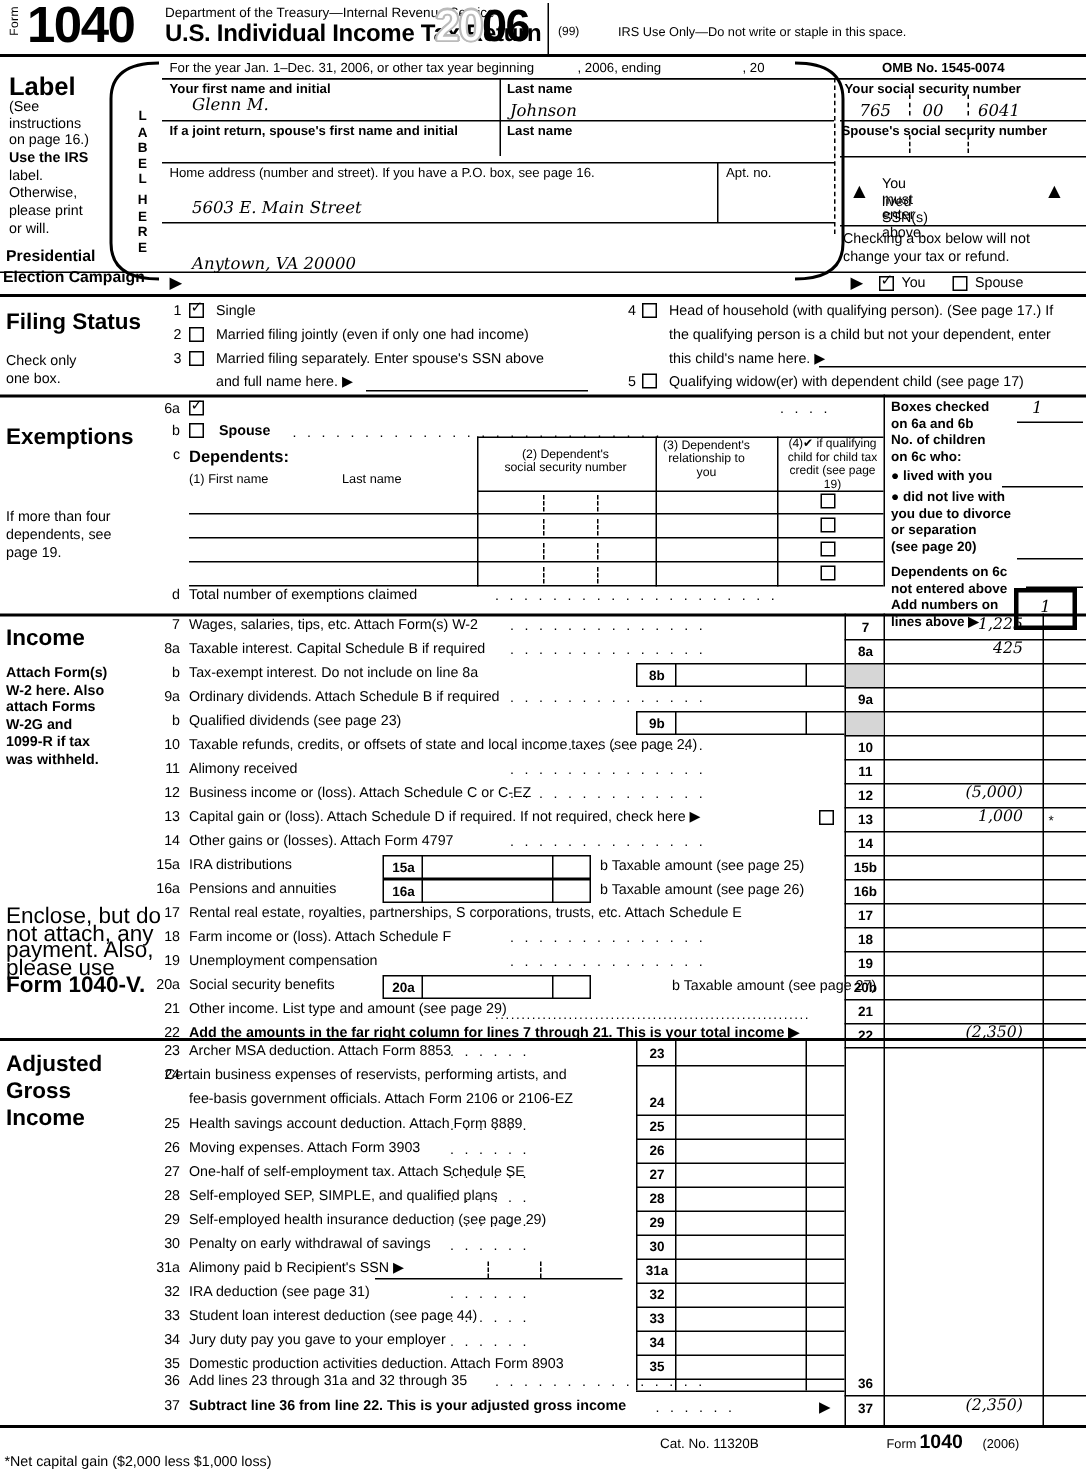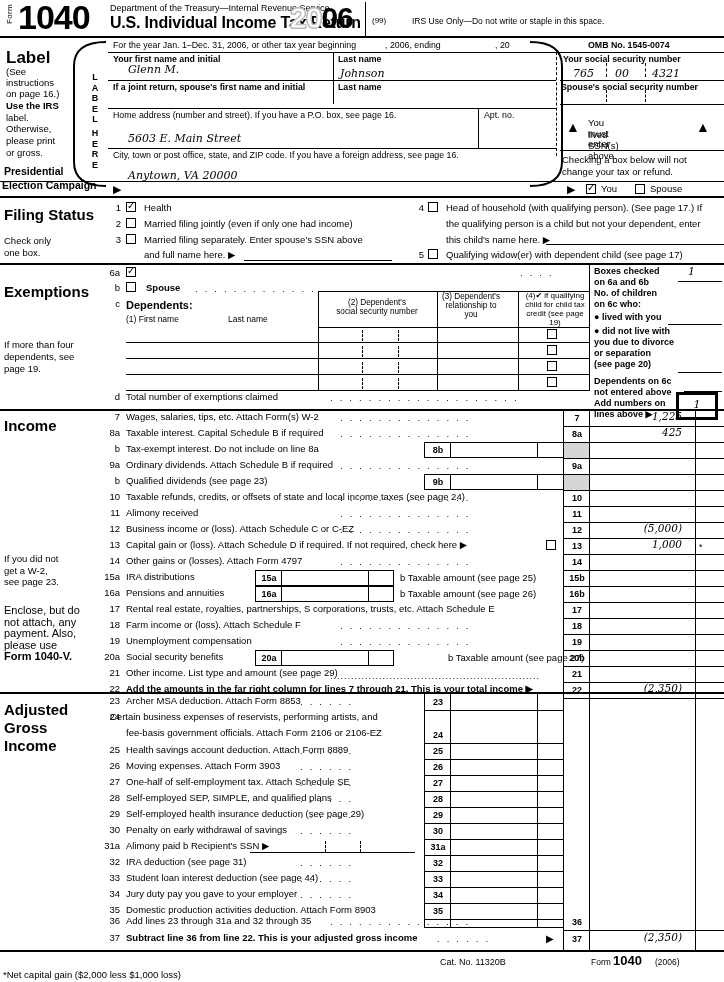--- a/index.html
+++ b/index.html
@@ -117,21 +117,21 @@
   <div class="fld-lbl b" style="left:588px;top:41px;">OMB No. 1545-0074</div>
 
   <div class="lbl-title">Label</div>
   <div class="lbl-txt" style="top:67px;">(See</div>
   <div class="lbl-txt" style="top:78px;">instructions</div>
   <div class="lbl-txt" style="top:89px;">on page 16.)</div>
   <div class="lbl-txt lbl-bold" style="top:101px;">Use the IRS</div>
   <div class="lbl-txt" style="top:113px;">label.</div>
   <div class="lbl-txt" style="top:124px;">Otherwise,</div>
   <div class="lbl-txt" style="top:136px;">please print</div>
-  <div class="lbl-txt" style="top:148px;">or gross.</div>
+  <div class="lbl-txt" style="top:148px;">or will.</div>
 
   <svg class="abs" style="left:66px;top:40px;" width="42" height="148">
     <path d="M 40 2 Q 8 2 8 26 L 8 122 Q 8 146 40 146" fill="none" stroke="#000" stroke-width="2"></path>
   </svg>
   <svg class="abs" style="left:528px;top:40px;" width="42" height="148">
     <path d="M 2 2 Q 34 2 34 26 L 34 122 Q 34 146 2 146" fill="none" stroke="#000" stroke-width="2"></path>
   </svg>
 
   <div class="labelhere" style="top:72px;">L<br>A<br>B<br>E<br>L</div>
   <div class="labelhere" style="top:128px;">H<br>E<br>R<br>E</div>
@@ -146,21 +146,21 @@
   <div class="hline" style="left:108px;top:80px;width:448px;"></div>
   <div class="fld-lbl b" style="left:113px;top:83px;">If a joint return, spouse's first name and initial</div>
   <div class="hand" style="left:128px;top:94px;position:absolute;"></div>
   <div class="fld-lbl b" style="left:338px;top:83px;">Last name</div>
   <div class="hand" style="left:340px;top:94px;position:absolute;"></div>
 
   <div class="vline" style="left:556px;top:52px;height:104px;border-left:1px dashed #000;background:none;width:0;"></div>
   <div class="fld-lbl b" style="left:563px;top:55px;">Your social security number</div>
   <div class="hand" style="left:573px;top:68px;position:absolute;">765</div>
   <div class="hand" style="left:615px;top:68px;position:absolute;">00</div>
-  <div class="hand" style="left:652px;top:68px;position:absolute;">4321</div>
+  <div class="hand" style="left:652px;top:68px;position:absolute;">6041</div>
   <div class="abs" style="left:606px;top:63px;height:14px;border-left:1px dashed #000;"></div>
   <div class="abs" style="left:645px;top:63px;height:14px;border-left:1px dashed #000;"></div>
   <div class="hline" style="left:560px;top:80px;width:164px;"></div>
   <div class="fld-lbl b" style="left:561px;top:83px;">Spouse's social security number</div>
   <div class="abs" style="left:606px;top:90px;height:12px;border-left:1px dashed #000;"></div>
   <div class="abs" style="left:645px;top:90px;height:12px;border-left:1px dashed #000;"></div>
   <div class="hline" style="left:560px;top:104px;width:164px;"></div>
 
   <div class="hline" style="left:108px;top:108px;width:448px;"></div>
   <div class="fld-lbl" style="left:113px;top:111px;">Home address (number and street). If you have a P.O. box, see page 16.</div>
@@ -171,21 +171,20 @@
 
   <div class="abs" style="left:566px;top:118px;font-size:9.5px;">
     <span style="position:absolute;left:0;top:2px;font-size:14px;">▲</span>
     <span style="position:absolute;left:22px;top:0;">You must enter</span>
     <span style="position:absolute;left:22px;top:12px;">lived SSN(s) above.</span>
     <span style="position:absolute;left:130px;top:2px;font-size:14px;">▲</span>
   </div>
 
   <div class="hline" style="left:108px;top:148px;width:448px;"></div>
   <div class="hline" style="left:560px;top:150px;width:164px;"></div>
-  <div class="fld-lbl" style="left:113px;top:151px;">City, town or post office, state, and ZIP code. If you have a foreign address, see page 16.</div>
   <div class="hand" style="left:128px;top:170px;position:absolute;">Anytown, VA 20000</div>
   <div class="fld-lbl" style="left:562px;top:155px;font-size:9.5px;">Checking a box below will not</div>
   <div class="fld-lbl" style="left:562px;top:167px;font-size:9.5px;">change your tax or refund.</div>
 
   <div class="hline" style="left:0;top:181px;width:724px;"></div>
   <div class="pres">Presidential</div>
   <div class="pres2">Election Campaign</div>
   <div class="abs" style="left:113px;top:183px;font-size:11px;">▶</div>
   <div class="abs" style="left:567px;top:183px;font-size:11px;">▶</div>
   <div class="abs" style="left:586px;top:184px;"><span class="cb on"></span></div>
@@ -193,21 +192,21 @@
   <div class="abs" style="left:635px;top:184px;"><span class="cb"></span></div>
   <div class="abs" style="left:650px;top:184px;font-size:9.5px;">Spouse</div>
   <div class="thick" style="left:0;top:196px;width:724px;"></div>
 
   <div class="sect-title" style="left:4px;top:207px;">Filing Status</div>
   <div class="sect-sub" style="left:4px;top:236px;">Check only</div>
   <div class="sect-sub" style="left:4px;top:248px;">one box.</div>
 
   <div class="lnum" style="left:105px;top:203px;">1</div>
   <div class="abs" style="left:126px;top:202px;"><span class="cb on"></span></div>
-  <div class="ltxt" style="left:144px;top:203px;">Health</div>
+  <div class="ltxt" style="left:144px;top:203px;">Single</div>
 
   <div class="lnum" style="left:105px;top:219px;">2</div>
   <div class="abs" style="left:126px;top:218px;"><span class="cb"></span></div>
   <div class="ltxt" style="left:144px;top:219px;">Married filing jointly (even if only one had income)</div>
 
   <div class="lnum" style="left:105px;top:235px;">3</div>
   <div class="abs" style="left:126px;top:234px;"><span class="cb"></span></div>
   <div class="ltxt" style="left:144px;top:235px;">Married filing separately. Enter spouse's SSN above</div>
   <div class="ltxt" style="left:144px;top:250px;">and full name here. ▶</div>
   <div class="hline" style="left:244px;top:260px;width:148px;"></div>
@@ -321,26 +320,29 @@
   <div class="abs b" style="left:594px;top:398px;font-size:9px;line-height:11px;">
     <div>Add numbers on</div>
     <div>lines above ▶</div>
   </div>
   <div class="abs" style="left:676px;top:392px;width:42px;height:28px;border:3px solid #000;"></div>
   <div class="abs hand ctr" style="left:676px;top:399px;width:42px;">1</div>
 
   <div class="thick" style="left:0;top:409px;width:724px;"></div>
 
   <div class="sect-title" style="left:4px;top:418px;">Income</div>
-  <div class="abs" style="left:4px;top:553px;font-size:9.5px;line-height:11.6px;width:104px;">
-    <div>If you did not</div>
-    <div>get a W-2,</div>
-    <div>see page 23.</div>
-  </div>
-  <div class="abs" style="left:4px;top:605px;font-size:11px;line-height:11.6px;width:104px;">
+  <div class="abs b" style="left:4px;top:443px;font-size:9.5px;line-height:11.6px;width:104px;">
+    <div>Attach Form(s)</div>
+    <div>W-2 here. Also</div>
+    <div>attach Forms</div>
+    <div>W-2G and</div>
+    <div>1099-R if tax</div>
+    <div>was withheld.</div>
+  </div>
+  <div class="abs" style="left:4px;top:605px;font-size:15px;line-height:11.6px;width:104px;">
     <div>Enclose, but do</div>
     <div>not attach, any</div>
     <div>payment. Also,</div>
     <div>please use</div>
     <div class="b">Form 1040-V.</div>
   </div>
 
   <div class="vline" style="left:563px;top:409px;height:283px;"></div>
   <div class="vline" style="left:589px;top:409px;height:283px;"></div>
   <div class="vline" style="left:695px;top:409px;height:283px;"></div>

